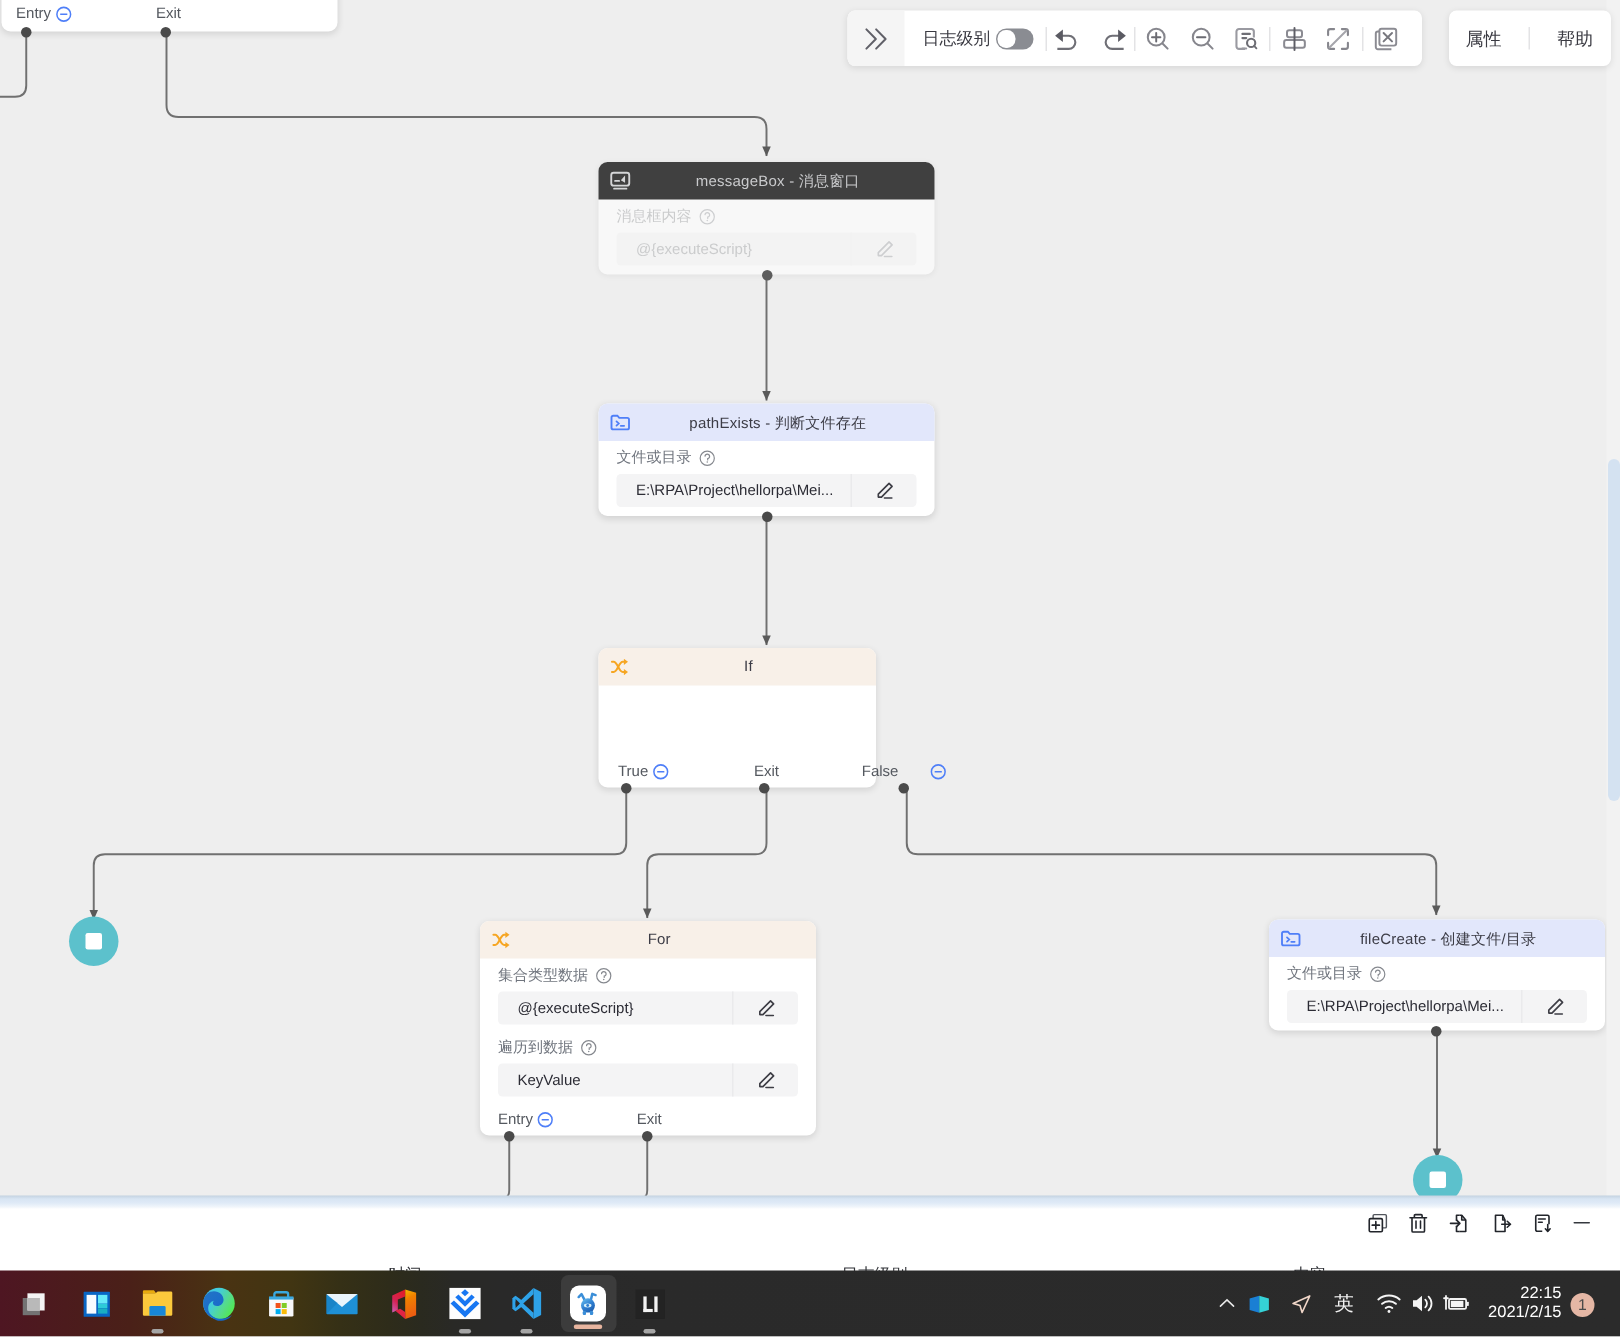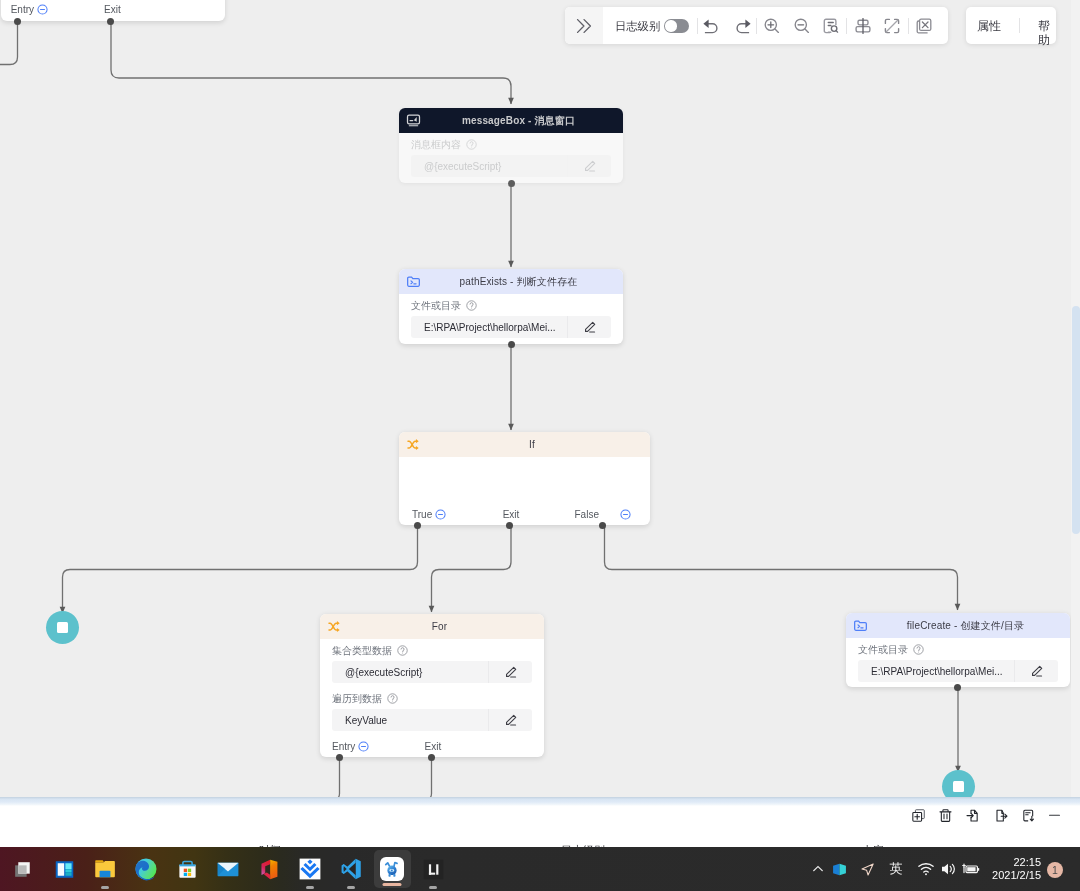--- a/index.html
+++ b/index.html
@@ -24,21 +24,21 @@
   .finput .fval{flex:1;font-size:10px;color:#2c2c35;padding-left:13px;white-space:nowrap;overflow:hidden;}
   .finput .fedit{width:44px;display:flex;align-items:center;justify-content:center;
           border-left:1px solid #eaeaec;height:100%;box-sizing:border-box;}
   .ports{display:flex;height:18px;align-items:center;position:relative;font-size:10px;color:#54585f;}
   .port{position:absolute;display:flex;align-items:center;gap:3px;}
   .dot{position:absolute;width:7px;height:7px;border-radius:50%;background:#4a4a4a;}
 
   
   .h-blue{background:#e2e7fb;}
   .h-orange{background:#f8f0e8;}
-  .h-grey{background:#0f172a;font-weight:bold;}
+  .h-grey{background:#404040;}
 
   .node.disabled{box-shadow:0 1px 4px rgba(0,0,0,.055);background:#f8f8f8;}
   .node.disabled .finput .fedit{border-left:1px solid #f2f2f2;}
 
   
   .tb{position:absolute;display:flex;align-items:center;background:#fff;border-radius:5px;
       box-shadow:0 1px 5px rgba(0,0,0,.10);height:37px;}
   .tbbtn{display:flex;align-items:center;justify-content:center;cursor:pointer;}
   .tsep{width:1px;height:16px;background:#e3e3e5;}
 
@@ -165,21 +165,21 @@
             <svg width="14" height="14" viewBox="0 0 16 16">
               <path d="M11.1 2.6 L13.4 4.9 L5.3 13.0 L2.9 13.0 L2.9 10.7 Z" fill="none" stroke="#3d3d45" stroke-width="1.25" stroke-linejoin="round" stroke-linecap="round"></path>
               <line x1="7.6" y1="13.7" x2="13.2" y2="13.7" stroke="#3d3d45" stroke-width="1.25" stroke-linecap="round"></line>
             </svg>
           </span>
         </div>
       </div>
       <div class="dot" style="left:108.5px;bottom:-3.5px;"></div>
     </div>
 
-    <div class="node" style="left:399px;top:432px;width:251px;height:93px;">
+    <div class="node" style="left:399px;top:432px;width:185px;height:93px;">
       <div class="nhead h-orange">
         <span class="nicon">
           <svg width="15" height="15" viewBox="0 0 18 18">
             <path d="M2.4 5.0 h1.3 c3.2 0 4.1 8.2 7.3 8.2 h1.6" fill="none" stroke="#f6a623" stroke-width="1.75" stroke-linecap="round"></path>
             <path d="M2.4 13.2 h1.3 c3.2 0 4.1 -8.2 7.3 -8.2 h1.6" fill="none" stroke="#f6a623" stroke-width="1.75" stroke-linecap="round"></path>
             <path d="M11.9 2.5 L15.2 5.0 L11.9 7.5 Z" fill="#f6a623"></path>
             <path d="M11.9 10.7 L15.2 13.2 L11.9 15.7 Z" fill="#f6a623"></path>
           </svg>
         </span>
         <span class="ntitle">If</span>
@@ -389,21 +389,21 @@
     <span class="tsep" style="position:absolute;left:342.9px;top:11px;height:16px;"></span>
     <div class="tbbtn" style="position:absolute;left:346px;top:0;width:26px;height:37px;">
       <svg width="20" height="20" viewBox="0 0 20 20">
         <path d="M6.2 5.0 H4.6 a1.4 1.4 0 0 0 -1.4 1.4 V15.4 a1.4 1.4 0 0 0 1.4 1.4 H13.6" fill="none" stroke="#8b8b92" stroke-width="1.3" stroke-linejoin="round"></path>
         <rect x="5.6" y="3.2" width="11.2" height="11.2" rx="1.5" fill="#fff" stroke="#8b8b92" stroke-width="1.3"></rect>
         <path d="M8.4 6.0 L14.0 11.6 M14.0 6.0 L8.4 11.6" fill="none" stroke="#77777e" stroke-width="1.3" stroke-linecap="round"></path>
       </svg>
     </div>
   </div>
 
-  <div class="tb" style="left:966px;top:7px;width:90px;">
+  <div class="tb" style="left:966px;top:7px;width:108px;">
     <span style="position:absolute;left:11px;top:12px;font-size:12px;color:#3a3a42;line-height:14px;">属性</span>
     <span class="tsep" style="position:absolute;left:53px;top:11px;height:15px;"></span>
     <span style="position:absolute;left:72px;top:12px;font-size:12px;color:#3a3a42;line-height:14px;">帮助</span>
   </div>
 
   <div class="bpanel">
     <div class="bstrip"></div>
     <div style="position:absolute;left:0;top:0;width:1080px;height:55px;">
       <span style="position:absolute;left:911px;top:808px;margin-top:-798px;">
         <svg width="15" height="15" viewBox="0 0 18 18">

